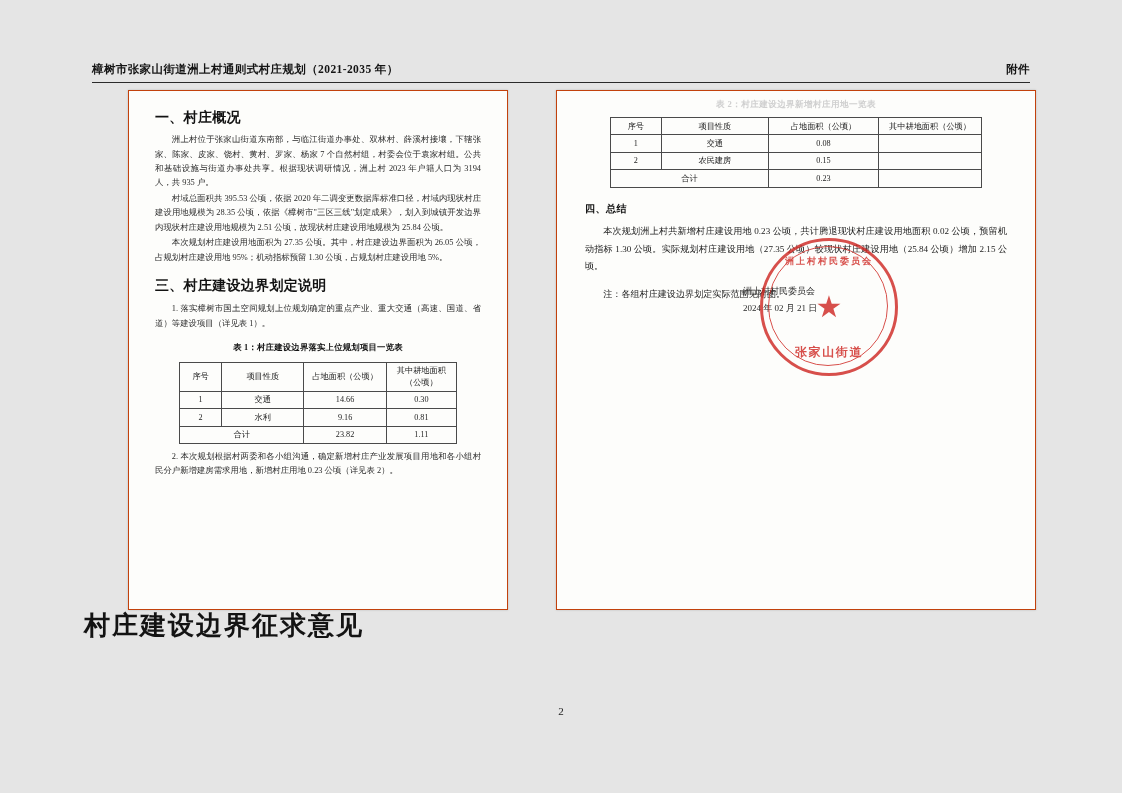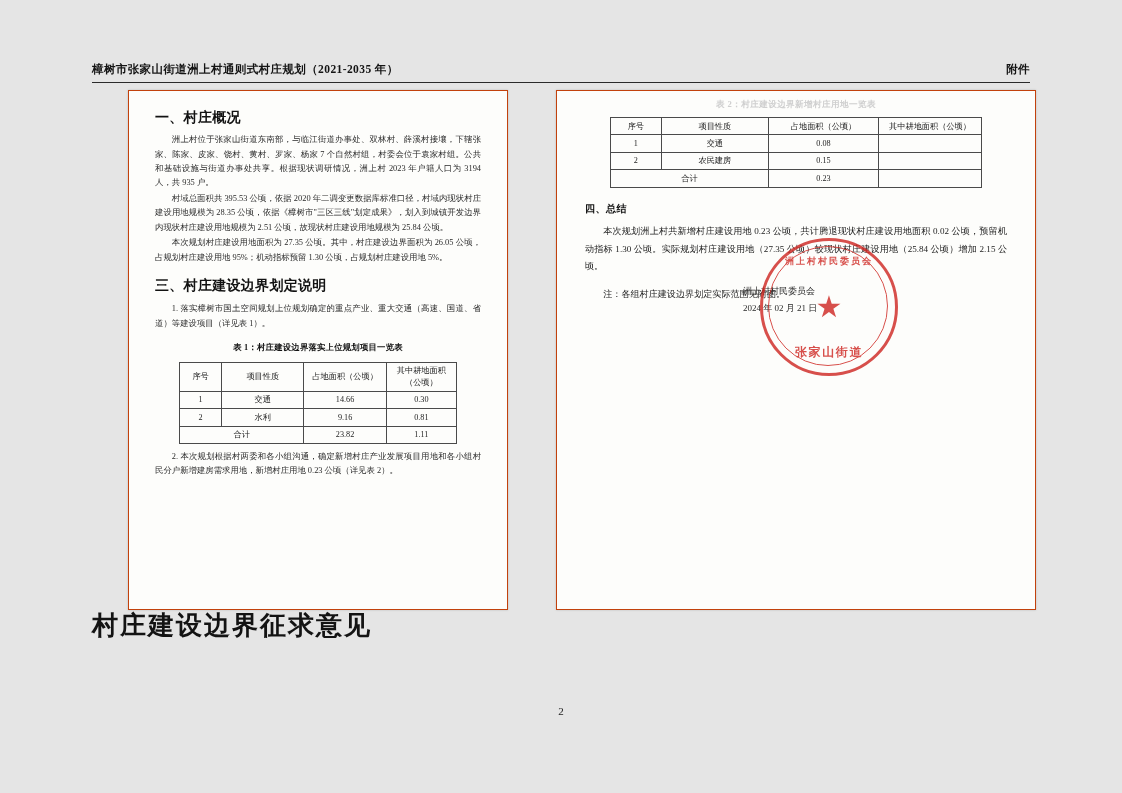--- a/index.html
+++ b/index.html
@@ -217,21 +217,21 @@
     width: 180px;
     font-size: 9px;
     line-height: 1.9;
     color: #2a2a2a;
     text-align: left;
   }
 
   
   .big-heading {
     position: absolute;
-    left: 92px;
+    left: 84px;
     top: 608px;
     font-size: 26px;
     font-weight: bold;
     letter-spacing: 2px;
     color: #131313;
     font-family: "Liberation Serif", serif;
   }
 
   
   .page-no {

